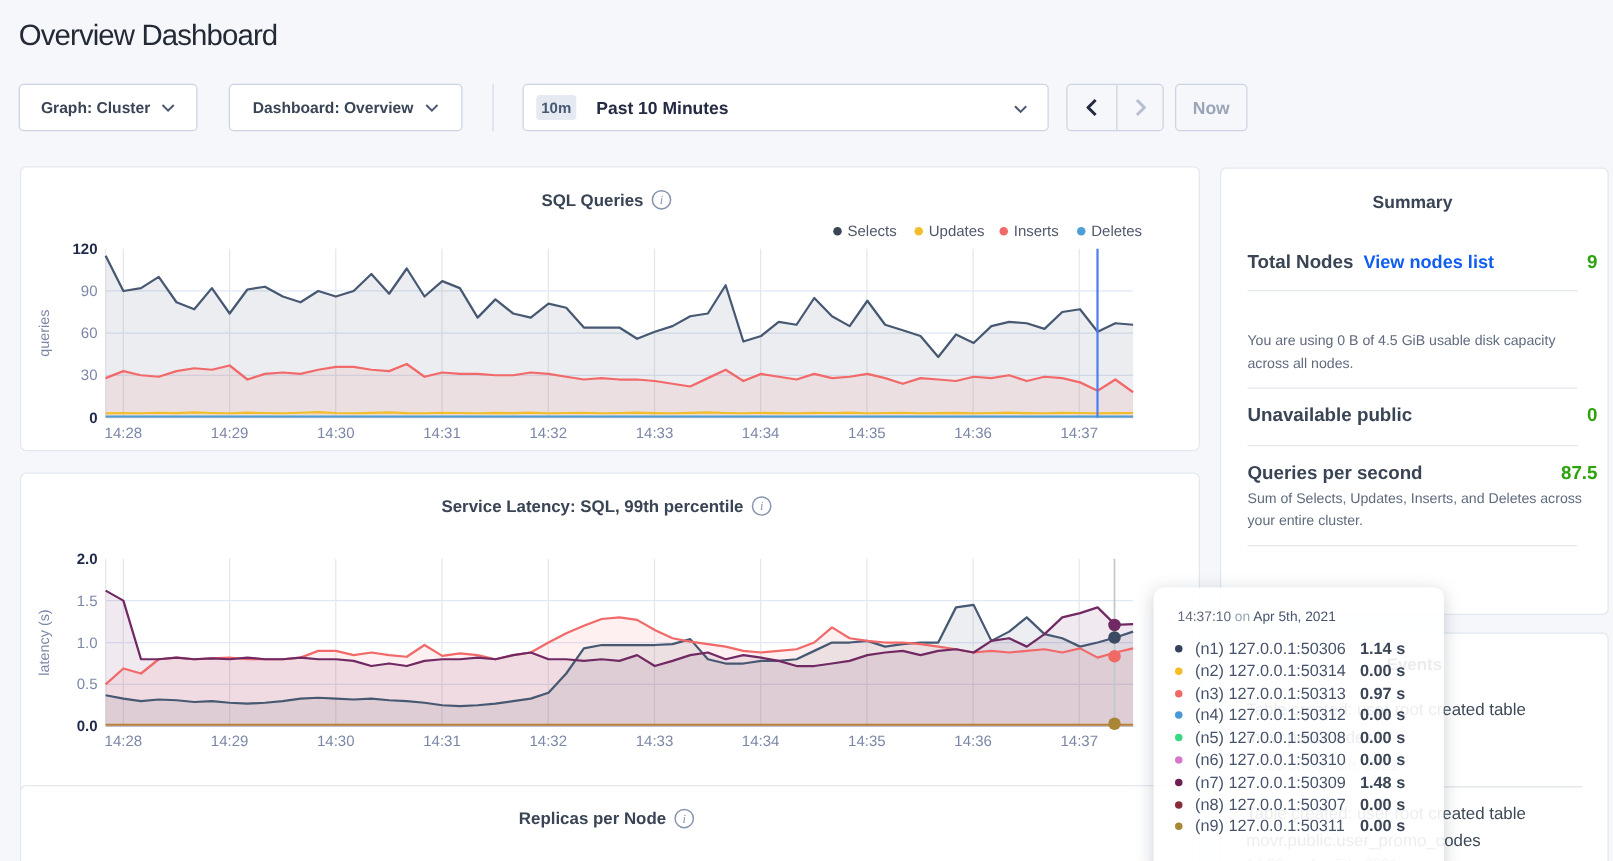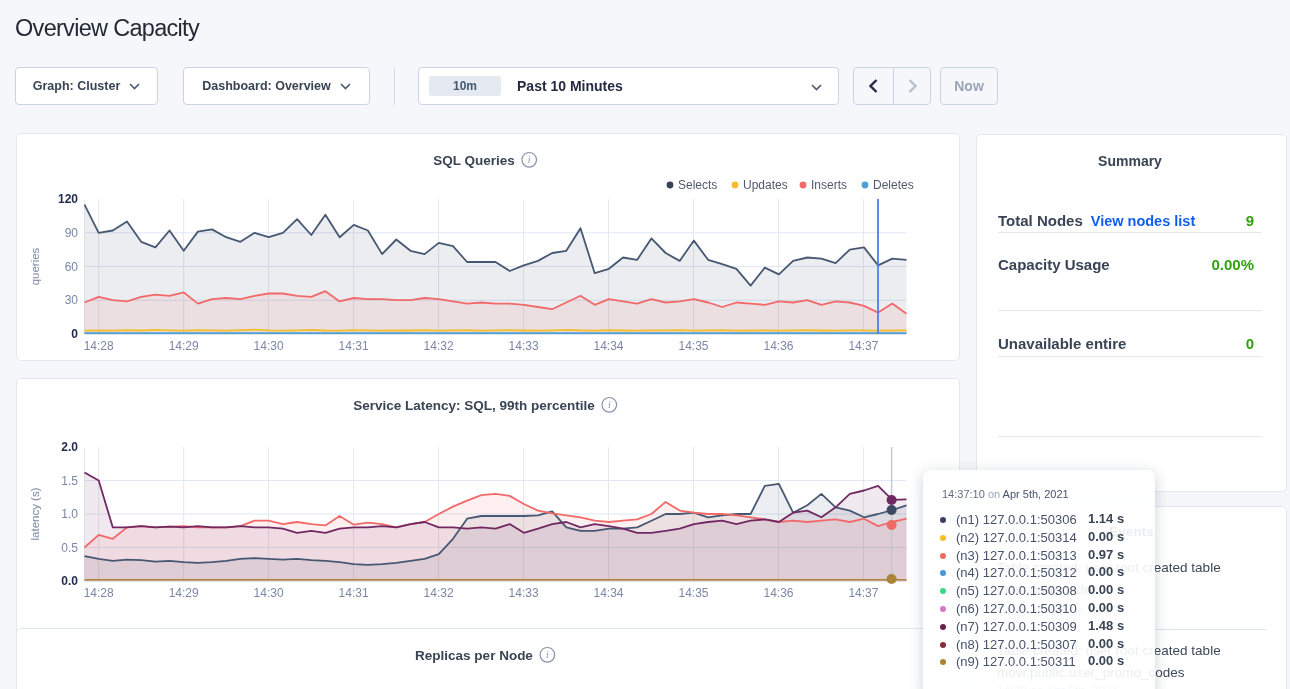--- a/index.html
+++ b/index.html
@@ -1,38 +1,38 @@
 <!DOCTYPE html>
 <html><head><meta charset="utf-8"><style>
 * { margin:0; padding:0; box-sizing:border-box; }
 html,body { width:1290px; height:689px; overflow:hidden; background:#f5f7fa;
   font-family:"Liberation Sans", sans-serif; }
 .btn { position:absolute; height:38px; border:1px solid #ccd3e2; border-radius:4px;
   background:#fff; display:flex; align-items:center; justify-content:center;
   font-size:12.5px; font-weight:bold; color:#394455; }
 .panel { position:absolute; background:#fff; border:1px solid #e3e8f0; border-radius:5px; }
-.srow { position:absolute; left:21px; right:32px; height:20px; line-height:20px;margin-top:11px; }
+.srow { position:absolute; left:21px; right:8px; height:20px; line-height:20px; }
 .slabel { font-weight:bold; color:#394455; font-size:15px; }
 .sval { position:absolute; right:0; font-weight:bold; color:#2ea30d; font-size:15px; }
 .ssep { position:absolute; left:21px; right:24px; border-top:1px solid #e4e8ee; }
 .sdesc { position:absolute; left:21px; right:6px; font-size:11.3px; color:#5f6a7d; line-height:18px; white-space:nowrap; }
 </style></head>
 <body>
-<div style="position:absolute;left:15px;top:15px;font-size:23.5px;letter-spacing:-0.7px;color:#242a35">Overview Capacity</div>
+<div style="position:absolute;left:15px;top:15px;font-size:23.5px;letter-spacing:-0.7px;color:#242a35">Overview Dashboard</div>
 
 <div class="btn" style="left:15px;top:67px;width:143px">Graph: Cluster<svg width="11" height="7" viewBox="0 0 11 7" style="margin-left:9px">
       <polyline points="1,1 5.5,5.5 10,1" fill="none" stroke="#4c5871" stroke-width="1.6"></polyline>
     </svg></div>
 <div class="btn" style="left:183px;top:67px;width:187px">Dashboard: Overview<svg width="11" height="7" viewBox="0 0 11 7" style="margin-left:9px">
       <polyline points="1,1 5.5,5.5 10,1" fill="none" stroke="#4c5871" stroke-width="1.6"></polyline>
     </svg></div>
 <div style="position:absolute;left:394px;top:67px;width:1px;height:38px;background:#d5dae6"></div>
 
 <div class="btn" style="left:418px;top:67px;width:421px;justify-content:flex-start;padding-left:10px">
-  <span style="background:#e4e9f2;color:#475872;font-size:12px;font-weight:bold;padding:3px 24px;border-radius:3px">10m</span>
+  <span style="background:#e4e9f2;color:#475872;font-size:12px;font-weight:bold;padding:3px 4px;border-radius:3px">10m</span>
   <span style="margin-left:16px;font-size:14px;color:#242a42">Past 10 Minutes</span>
   <svg width="11" height="7" viewBox="0 0 11 7" style="position:absolute;right:16px;top:16px">
       <polyline points="1,1 5.5,5.5 10,1" fill="none" stroke="#4c5871" stroke-width="1.6"></polyline>
     </svg>
 </div>
 <div style="position:absolute;left:853px;top:67px;width:78px;height:38px;border:1px solid #ccd3e2;border-radius:4px;background:transparent">
   <div style="position:absolute;left:39px;top:0;width:1px;height:36px;background:#ccd3e2"></div>
   <svg width="9" height="14" viewBox="0 0 9 14" style="position:absolute;left:15px;top:11px">
       <polyline points="7.5,1 1.5,7 7.5,13" fill="none" stroke="#242a42" stroke-width="2.4"></polyline>
     </svg>
@@ -151,24 +151,26 @@
       <text x="398.1" y="30.5" font-family="Liberation Sans, sans-serif" font-size="13.5" font-weight="bold" fill="#394455">Replicas per Node</text>
       <circle cx="530.4" cy="25.8" r="7.3" fill="none" stroke="#8794ad" stroke-width="1.2"></circle>
       <text x="530.4" y="29.3" font-family="Liberation Serif, serif" font-size="10" font-style="italic" fill="#8794ad" text-anchor="middle">i</text>
     </svg>
   </div>
 
 <div class="panel" style="left:976px;top:134px;width:311px;height:358px">
 <div style="position:absolute;left:21px;right:24px;top:18px;text-align:center;font-size:14px;font-weight:bold;color:#394455">Summary</div>
 <div class="srow" style="top:65px"><span class="slabel">Total Nodes</span><span style="font-weight:bold;color:#105ef0;font-size:14.5px;margin-left:8px">View nodes list</span><span class="sval">9</span></div>
 <div class="ssep" style="top:97px"></div>
-<div class="srow" style="top:109px"><span class="slabel">Capacity Usage</span><span class="sval">0.00%</span></div>
+<div class="sdesc" style="top:129px">You are using 0 B of 4.5 GiB usable disk capacity<br>across all nodes.</div>
 <div class="ssep" style="top:175px"></div>
-<div class="srow" style="top:188px"><span class="slabel">Unavailable entire</span><span class="sval">0</span></div>
+<div class="srow" style="top:188px"><span class="slabel">Unavailable public</span><span class="sval">0</span></div>
 <div class="ssep" style="top:221px"></div>
+<div class="srow" style="top:234px"><span class="slabel">Queries per second</span><span class="sval">87.5</span></div>
+<div class="sdesc" style="top:255px">Sum of Selects, Updates, Inserts, and Deletes across<br>your entire cluster.</div>
 <div class="ssep" style="top:301px"></div>
 </div>
 
 <div class="panel" style="left:976px;top:506px;width:311px;height:200px">
   <div style="position:absolute;left:0;right:0;top:17px;text-align:center;font-size:13.5px;font-weight:bold;color:#394455">Events</div>
   <div style="position:absolute;left:20px;top:50px;font-size:13.5px;color:#3c4858;line-height:22px;white-space:nowrap">Table created: user root created table<br>movr.public.rides</div>
   <div style="position:absolute;left:20px;top:98px;font-size:12px;color:#9aa5b8">14:29 on Apr 5th, 2021</div>
   <div style="position:absolute;left:20px;right:20px;top:122px;border-top:1px solid #dfe3ea"></div>
   <div style="position:absolute;left:20px;top:133px;font-size:13.5px;color:#3c4858;line-height:22px;white-space:nowrap">Table created: user root created table<br>movr.public.user_promo_codes</div>
   <div style="position:absolute;left:20px;top:177px;font-size:12px;color:#9aa5b8">14:29 on Apr 5th, 2021</div>

